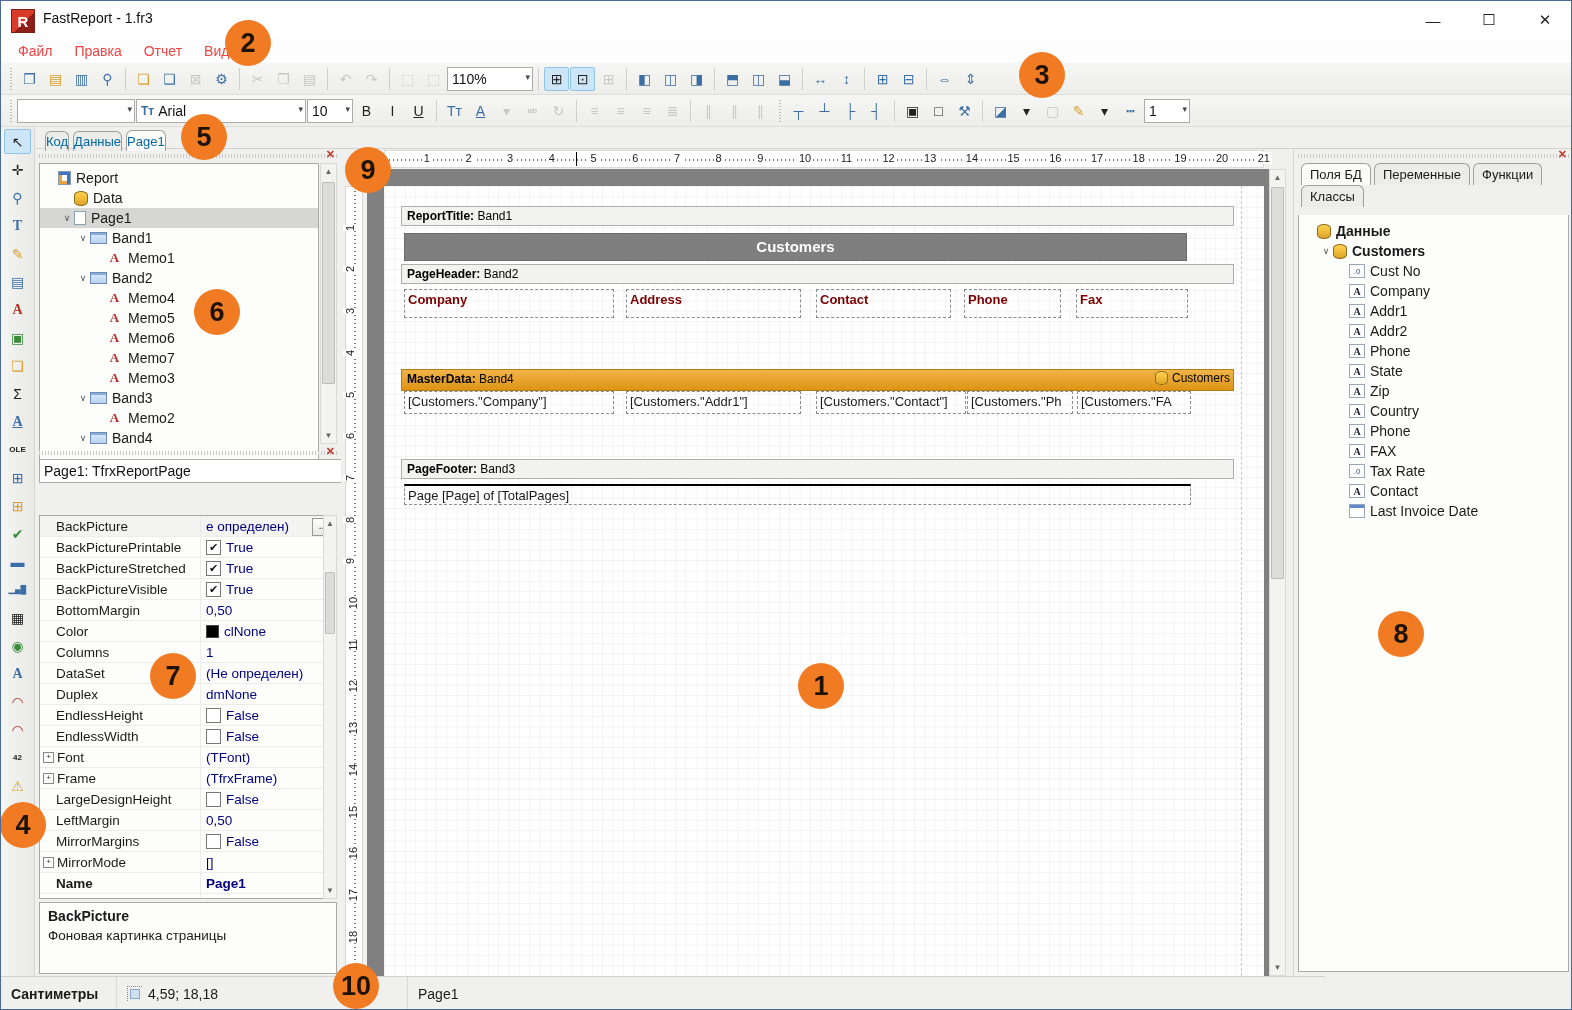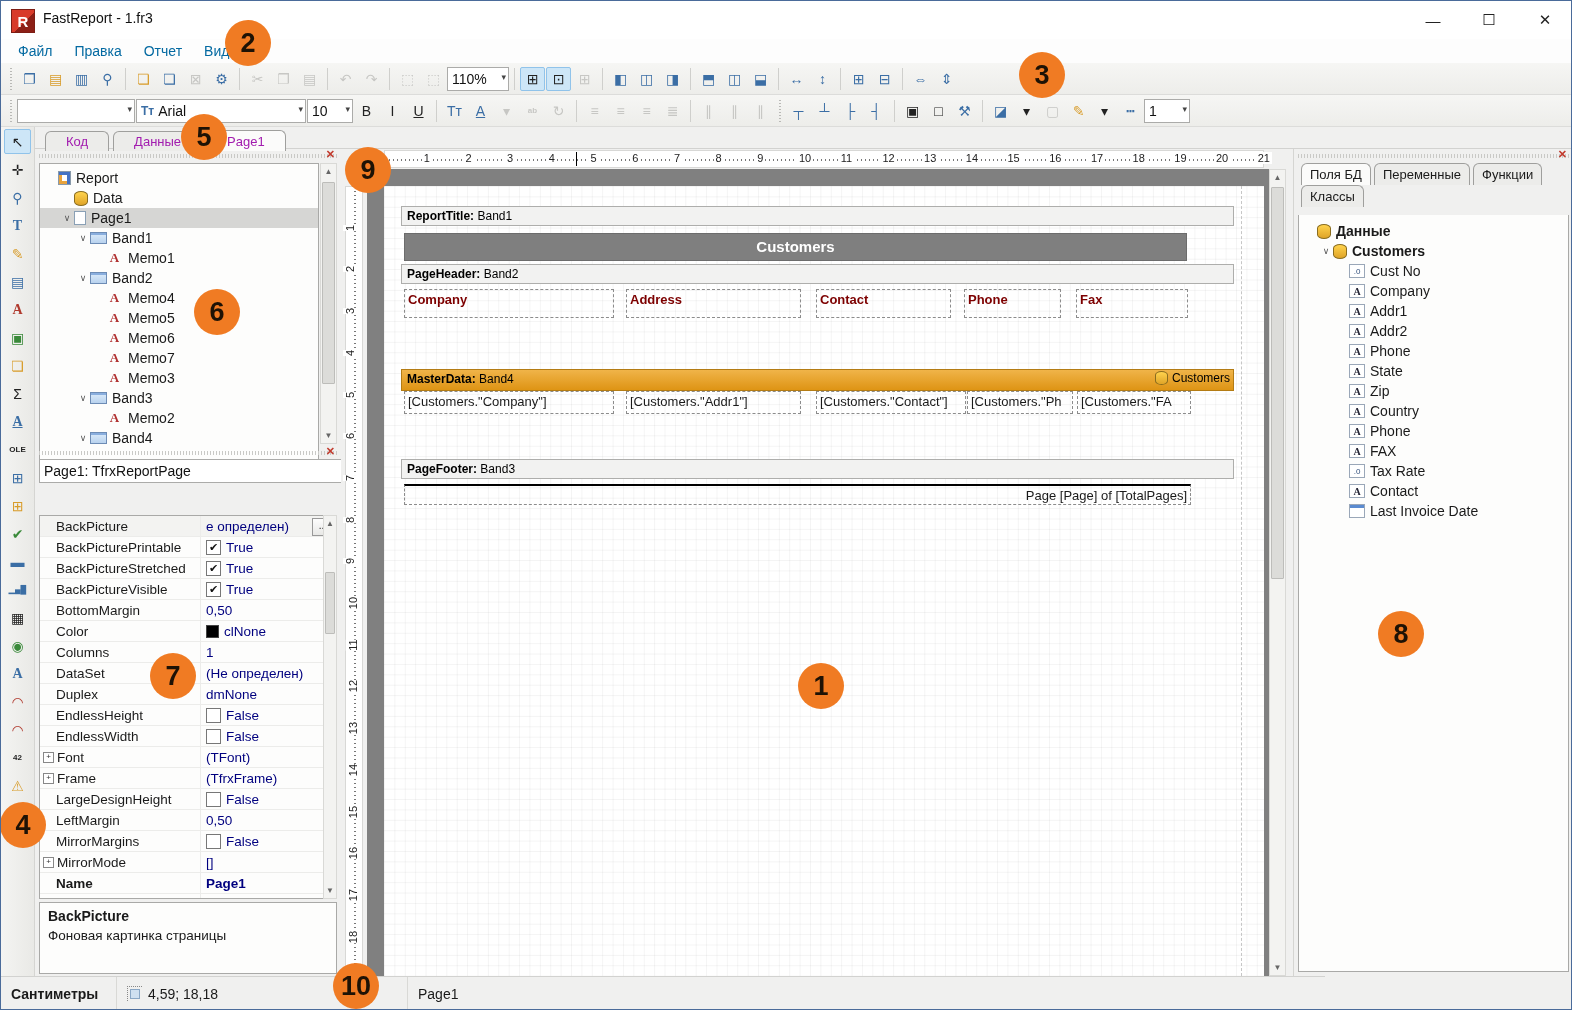--- a/index.html
+++ b/index.html
@@ -9,42 +9,42 @@
   .abs{position:absolute;}
   
   .titlebar{left:0;top:0;width:1572px;height:38px;background:#ffffff;border-bottom:1px solid #ececec;}
   .app-logo{left:10px;top:8px;width:22px;height:22px;background:linear-gradient(135deg,#d83b2a 0 55%,#8c1f16 55%);
             border:1px solid #7d1d14;color:#fff;font-weight:bold;font-size:15px;display:flex;align-items:center;justify-content:center;}
   .wtitle{left:42px;top:9px;font-size:14px;color:#111;}
   .winbtns{right:0;top:0;height:38px;display:flex;}
   .wbtn{width:56px;height:38px;display:flex;align-items:center;justify-content:center;font-size:15px;color:#222;}
   
   .menubar{left:0;top:38px;width:1572px;height:24px;background:#fdfdfd;display:flex;align-items:center;padding-left:6px;box-sizing:border-box;}
-  .menu-item{padding:2px 11px;font-size:14px;color:#0369a1;}
+  .menu-item{padding:2px 11px;font-size:14px;color:#ef4444;}
   
   .tb{left:0;width:1572px;height:32px;background:linear-gradient(#f6f6f4,#ededea);border-bottom:1px solid #dcdcda;
       display:flex;align-items:center;padding-left:4px;box-sizing:border-box;gap:1px;}
   .tb1{top:62px;} .tb2{top:94px;}
   .grip{width:5px;height:22px;margin:0 3px;background-image:repeating-linear-gradient(#b9b9b6 0 1px,transparent 1px 3px);background-size:2px 100%;background-repeat:no-repeat;background-position:center;}
   .vsep{width:1px;height:22px;background:#cfcfcc;margin:0 4px;}
   .tbtn{width:25px;height:24px;border:1px solid transparent;border-radius:2px;display:flex;align-items:center;justify-content:center;
         font-size:14px;color:#444;flex:none;box-sizing:border-box;}
   .tbtn.on{background:#cde6f7;border-color:#90c3ea;}
   .tbtn.off{color:#b9b9b6;opacity:.75;}
   .c-blue{color:#3b6ea5;} .c-yellow{color:#d89c2a;} .c-red{color:#b03a2e;} .c-green{color:#3a8a3a;} .c-dark{color:#222;}
   .c-box{border:1px solid #7d9bbd;color:#2a4d7d;font-weight:bold;font-size:12px;background:#fff;width:21px;height:20px;}
   .c-tiny{font-size:8px;font-weight:bold;letter-spacing:0;}
   .combo{height:24px;background:#fff;border:1px solid #ababa9;display:flex;align-items:center;font-size:14px;
          padding:0 4px;box-sizing:border-box;position:relative;flex:none;color:#111;}
   .combo .dd{position:absolute;right:2px;top:4px;font-size:9px;color:#444;}
   .combo .pre{color:#3b6ea5;font-weight:bold;margin-right:4px;font-size:12px;}
   
   .tabbar{left:0;top:126px;width:1572px;height:22px;background:#f0f0ef;border-bottom:1px solid #d2d2d0;}
-  .wtab{position:relative;display:inline-block;margin-left:4px;margin-top:2px;padding:2px 20px 2px;font-size:13px;
-        border:1px solid #9f9f9d;border-bottom:none;border-radius:6px 6px 0 0;background:#ececea;color:#a21caf;top:1px;}
+  .wtab{position:relative;display:inline-block;margin-left:4px;margin-top:2px;padding:2px 0 2px;font-size:13px;
+        border:1px solid #9f9f9d;border-bottom:none;border-radius:6px 6px 0 0;background:#ececea;color:#0369a1;top:1px;}
   .wtab.active{background:#fbfbfa;padding-top:3px;font-weight:normal;}
   
   .tool-col{left:0;top:126px;width:34px;height:849px;background:linear-gradient(90deg,#f4f4f2,#e9e9e6);border-right:1px solid #d5d5d2;
             display:flex;flex-direction:column;align-items:center;padding-top:2px;box-sizing:border-box;gap:3px;}
   .tool-col .tbtn{width:27px;height:25px;}
   .serifA{font-family:"Liberation Serif",serif;font-weight:bold;}
   .und{text-decoration:underline;}
   
   .dotstrip{background-image:repeating-linear-gradient(90deg,#c9c9c6 0 1px,transparent 1px 3px);background-size:100% 4px;
             background-repeat:no-repeat;background-position:center;height:9px;}
@@ -107,21 +107,21 @@
   .bandhdr{position:absolute;left:17px;width:833px;height:20px;background:#f2f2f1;border:1px solid #aeaeac;box-sizing:border-box;
            font-size:12px;padding:2px 5px;white-space:nowrap;color:#000;}
   .bandhdr b{font-weight:bold;}
   .md-hdr{background:linear-gradient(#f0b449,#de9414);border-color:#b47c14;}
   .mdtag{position:absolute;right:3px;top:1px;display:flex;align-items:center;gap:4px;font-size:12px;color:#000;}
   .mdtag .ico-db{width:11px;height:12px;}
   .memo{position:absolute;border:1px dashed #8c8c8c;font-size:13px;padding:2px 3px;box-sizing:border-box;white-space:nowrap;overflow:hidden;background:transparent;}
   .memo.hm{color:#7d0000;font-weight:bold;}
   .title-memo{position:absolute;background:#7f7f7f;border:1px solid #6c6c6c;color:#fff;font-weight:bold;font-size:15px;
               text-align:center;line-height:26px;box-sizing:border-box;}
-  .footer-memo{border-top:2px solid #000;text-align:right;}
+  .footer-memo{border-top:2px solid #000;text-align:left;}
   
   .rpanel{left:1292px;top:148px;width:280px;height:827px;background:#f0f0ef;border-left:1px solid #d5d5d2;box-sizing:border-box;}
   .rtabs{position:absolute;left:4px;top:14px;right:4px;height:24px;}
   .rtab{position:relative;display:inline-block;margin-left:3px;padding:3px 8px;font-size:13px;border:1px solid #9f9f9d;border-bottom:none;
         border-radius:6px 6px 0 0;background:#ececea;top:0;}
   .rtab.active{background:#fbfbfa;}
   .rtoolbar{position:absolute;left:4px;top:38px;right:4px;height:28px;background:linear-gradient(#f6f6f4,#ededea);
             border:1px solid #c9c9c6;border-bottom:1px solid #d9d9d6;display:flex;align-items:center;padding-left:12px;box-sizing:border-box;gap:2px;margin-top:36px;}
   .rtree{position:absolute;left:4px;top:66px;right:4px;bottom:4px;background:#fdfdfc;border:1px solid #a9a9a7;
          border-top:none;box-sizing:border-box;padding-top:6px;}
@@ -203,21 +203,21 @@
       <div class="tbtn off">
         <span>↷</span>
       </div>
       <div class="vsep"></div>
       <div class="tbtn off">
         <span>⬚</span>
       </div>
       <div class="tbtn off">
         <span>⬚</span>
       </div>
-      <div class="combo" style="width: 62px;">
+      <div class="combo" style="width: 86px;">
         <span>110%</span>
         <span class="dd">▾</span>
       </div>
       <div class="vsep"></div>
       <div class="tbtn on">
         <span class="c-dark">⊞</span>
       </div>
       <div class="tbtn on">
         <span class="c-dark">⊡</span>
       </div>

